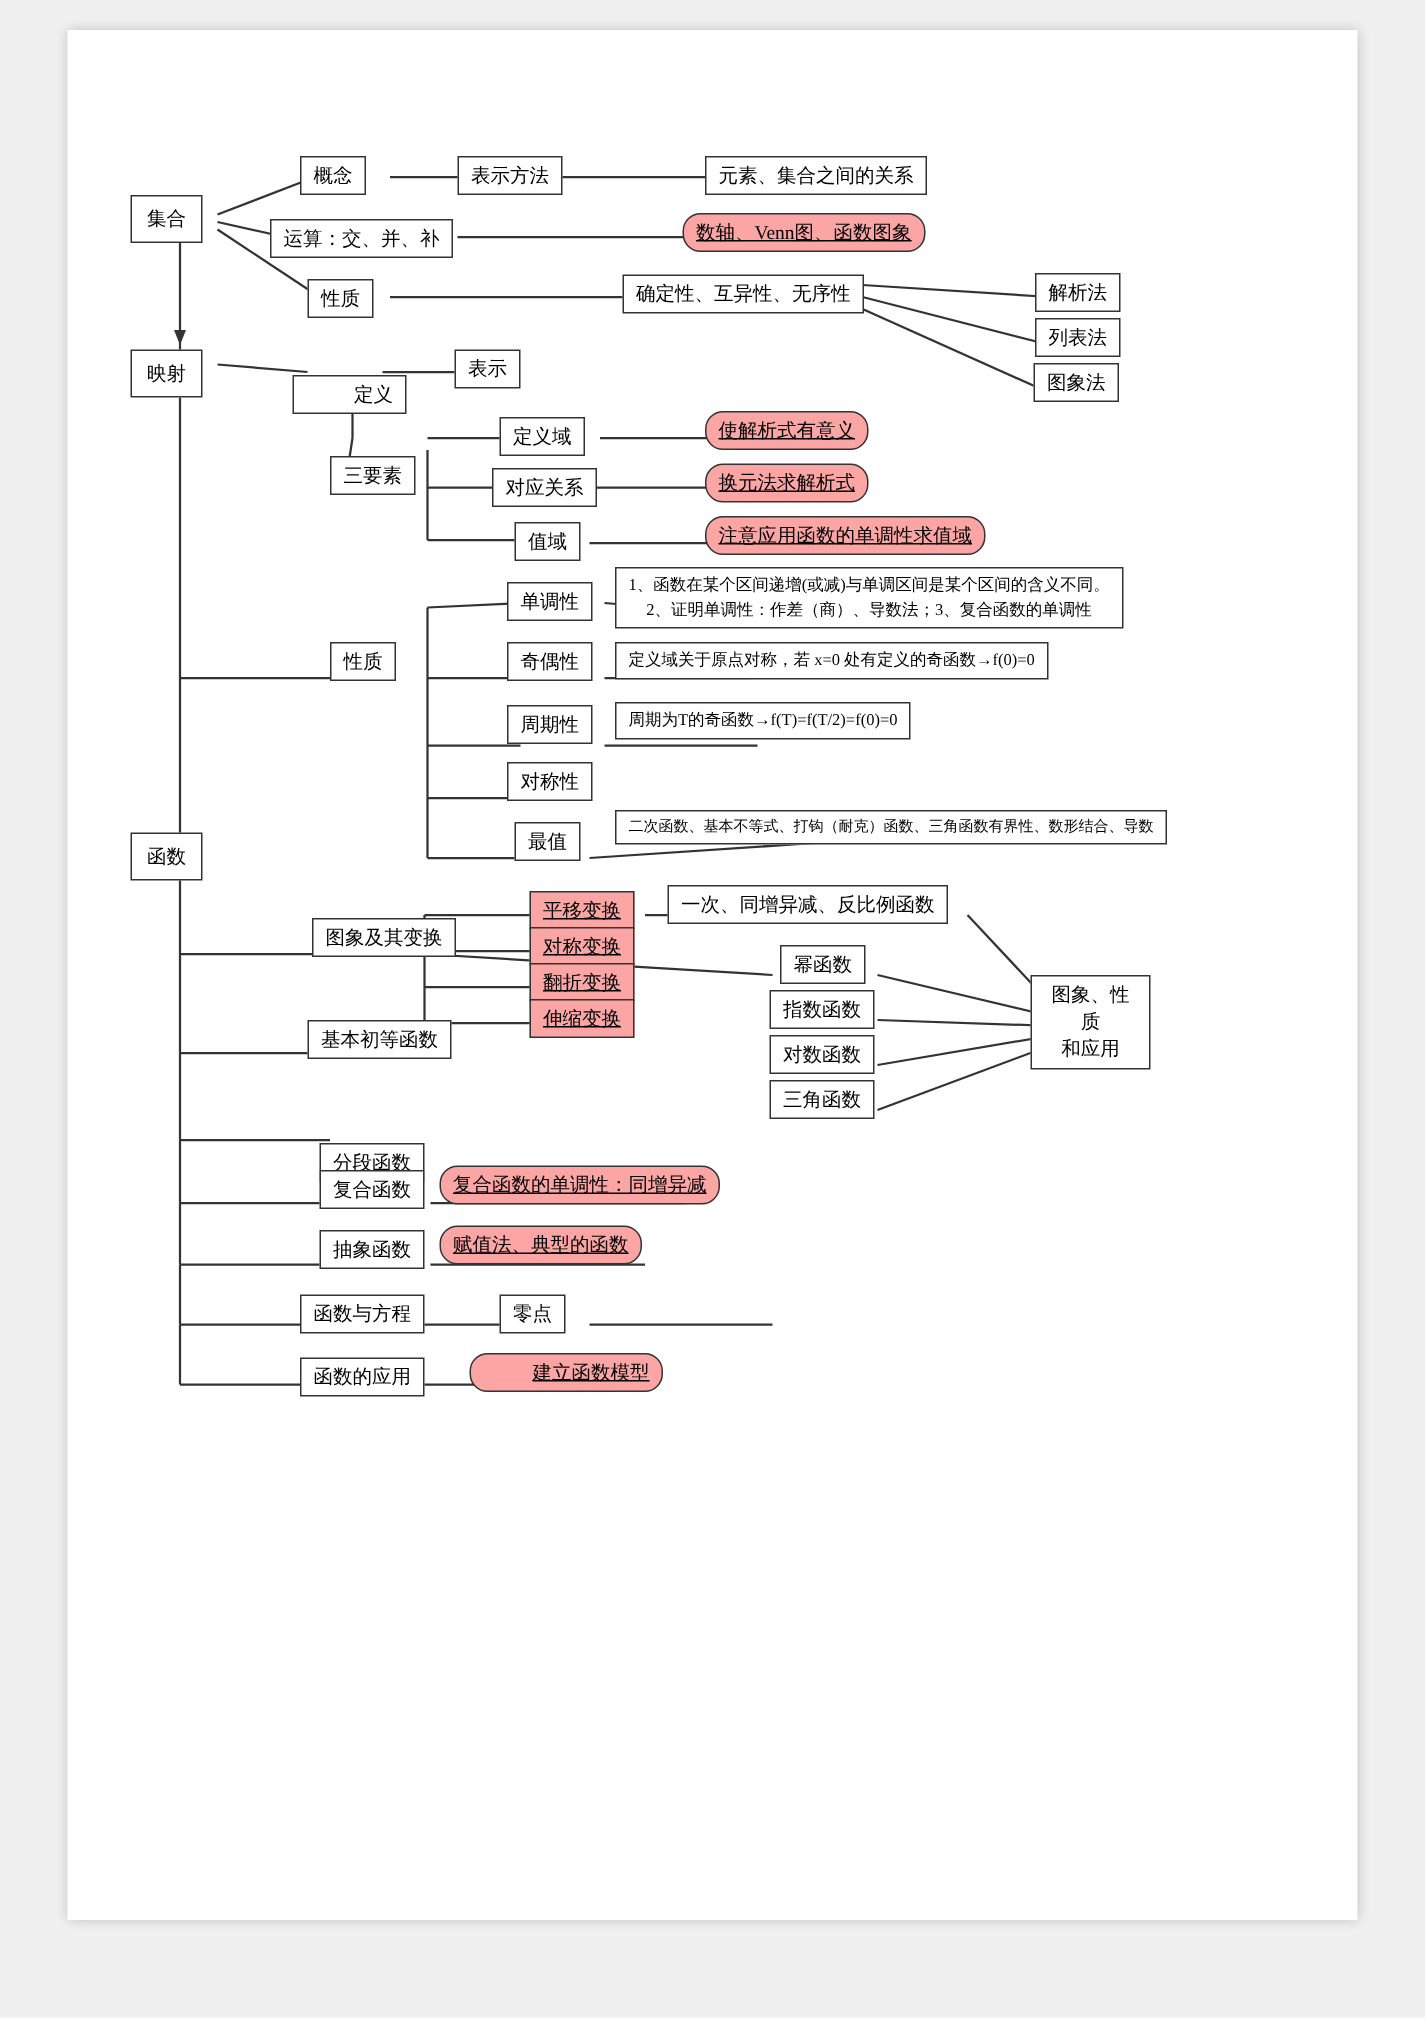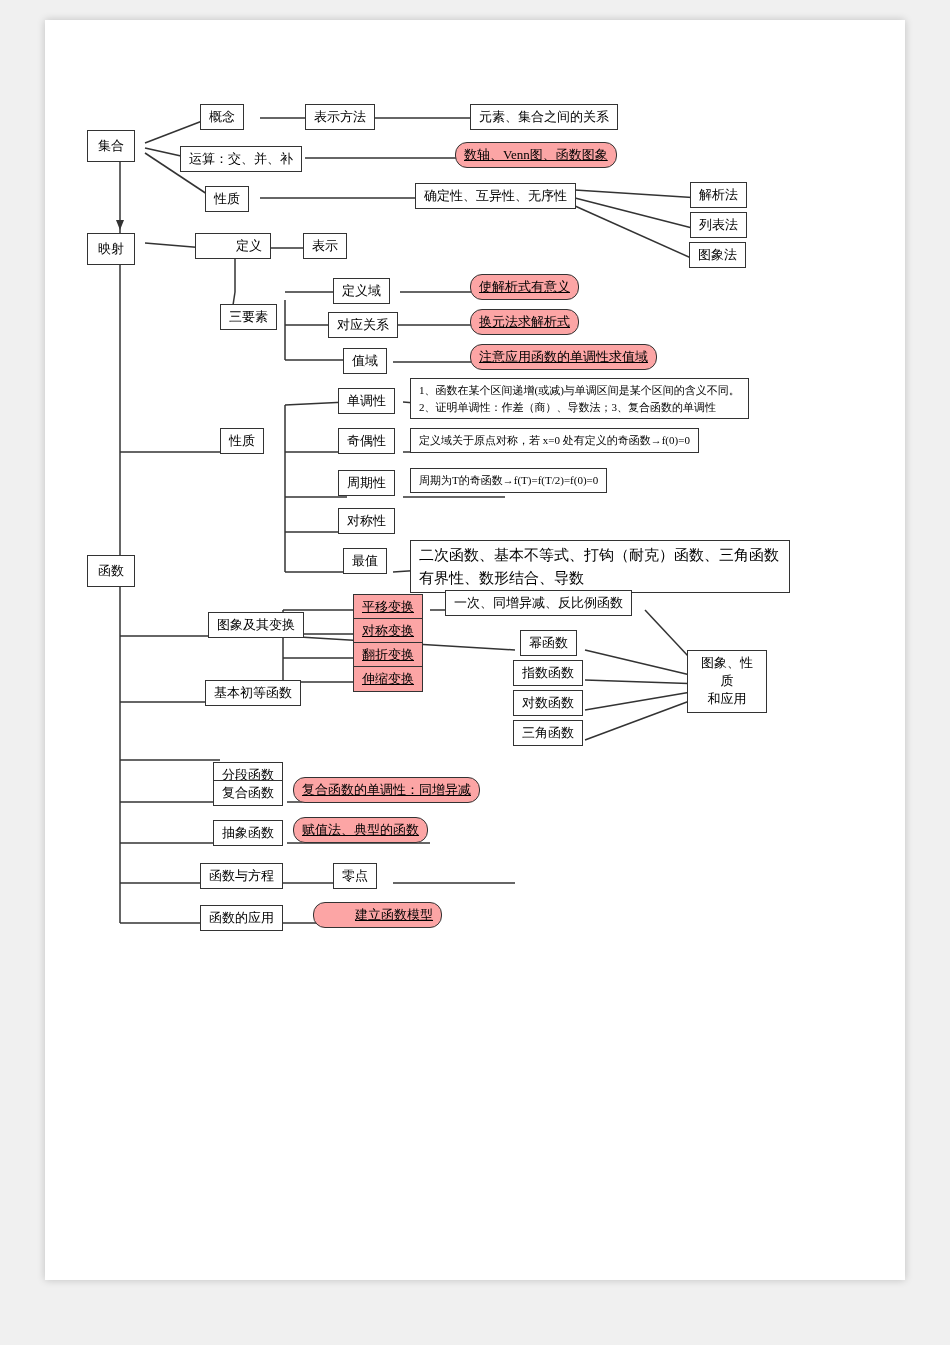--- a/index.html
+++ b/index.html
@@ -23,21 +23,21 @@
     .mind-map {
       position: relative;
       width: 820px;
       height: 1200px;
       font-size: 13px;
     }
     .node {
       position: absolute;
       border: 1.5px solid #333;
       padding: 3px 8px;
-      text-align: left;
+      text-align: center;
       background: white;
       white-space: nowrap;
       line-height: 1.4;
     }
     .node.yellow {
       background: #fca5a5;
       text-decoration: underline;
     }
     .node.plain {
       background: white;
@@ -204,21 +204,21 @@
     <div class="node plain" style="left:625px;top:132px;">
       <span>解析法</span>
     </div>
     <div class="node plain" style="left:625px;top:162px;">
       <span>列表法</span>
     </div>
     <div class="node plain" style="left:624px;top:192px;">
       <span>图象法</span>
     </div>
 
-    <div class="node plain" style="left:130px;top:183px;padding-left:40px;">
+    <div class="node plain" style="left:130px;top:200px;padding-left:40px;">
       <span>定义</span>
     </div>
     <div class="node plain" style="left:238px;top:183px;">
       <span>表示</span>
     </div>
 
     <div class="node plain" style="left:155px;top:254px;">
       <span>三要素</span>
     </div>
     <div class="node plain" style="left:268px;top:228px;">
@@ -264,21 +264,21 @@
     </div>
 
     <div class="node plain" style="left:345px;top:378px;white-space:normal;max-width:360px;font-size:11px;line-height:1.5;">
       <span>定义域关于原点对称，若 x=0 处有定义的奇函数→f(0)=0</span>
     </div>
 
     <div class="node plain" style="left:345px;top:418px;white-space:normal;max-width:340px;font-size:11px;line-height:1.5;">
       <span>周期为T的奇函数→f(T)=f(T/2)=f(0)=0</span>
     </div>
 
-    <div class="node plain" style="left:345px;top:490px;white-space:normal;max-width:380px;font-size:15px;line-height:1.5;">
+    <div class="node plain" style="left:345px;top:490px;white-space:normal;max-width:380px;font-size:10px;line-height:1.5;">
       <span>二次函数、基本不等式、打钩（耐克）函数、三角函数有界性、数形结合、导数</span>
     </div>
 
     <div class="node plain" style="left:143px;top:562px;">
       <span>图象及其变换</span>
     </div>
     <div class="node yellow" style="left:288px;top:544px;">
       <span>平移变换</span>
     </div>
     <div class="node yellow" style="left:288px;top:568px;">

